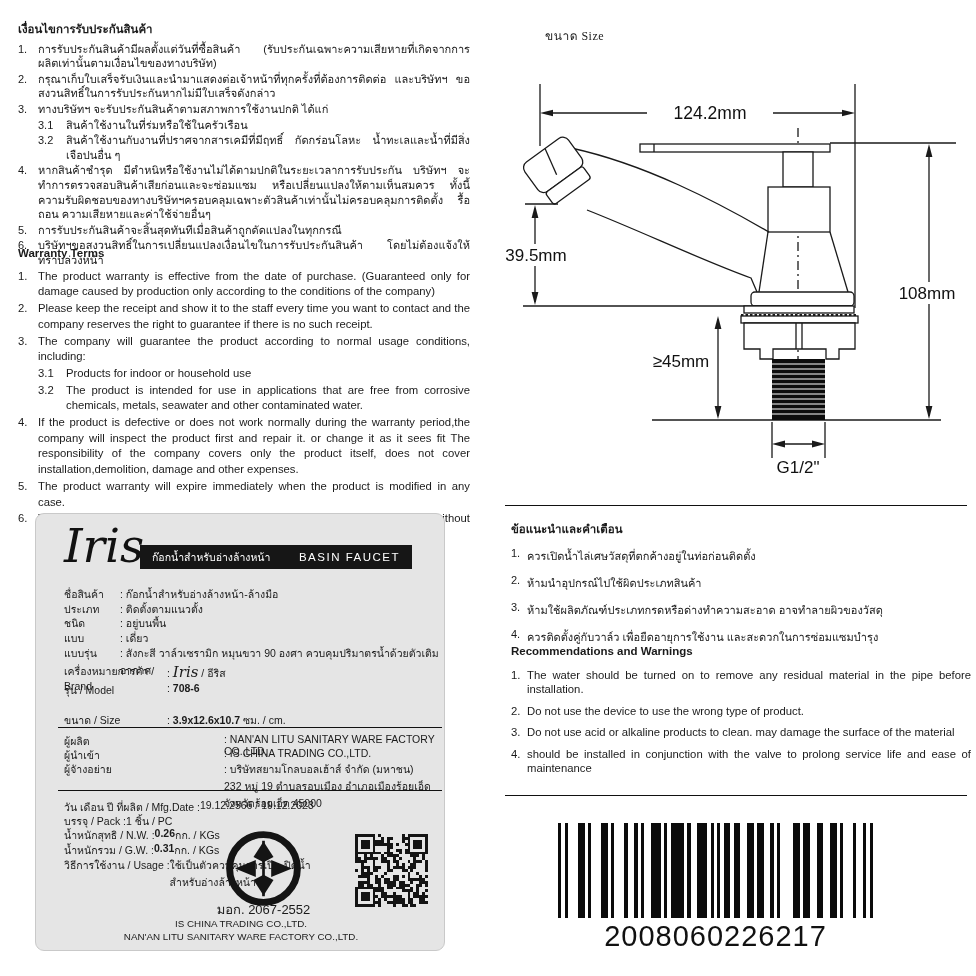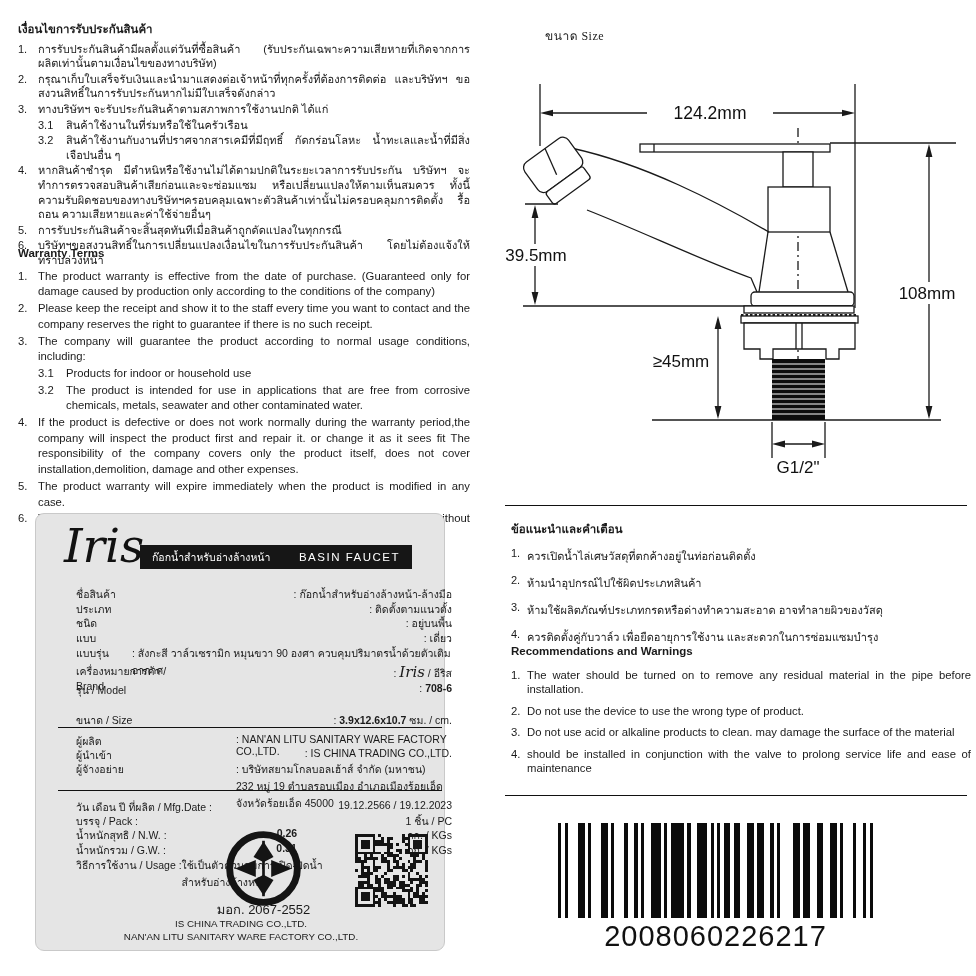--- a/index.html
+++ b/index.html
@@ -34,21 +34,21 @@
   .bars div { position:absolute; }
   .barcode-num { width:315px; text-align:center; font-size:29px; letter-spacing:1px; color:#111; margin-top:2px; }
 
   
   .card { left:18px; top:513px; width:410px; height:438px; border:1.5px solid #c9c9c9; border-radius:9px; background:#e5e5e5; font-size:10.5px;margin-left:17px; }
   .card .abs { position:absolute; }
   .logo { left:28px; top:4px; font-family:"DejaVu Serif","Liberation Serif",serif; font-style:italic; font-size:47px; color:#111; }
   .banner { left:104px; top:31px; width:272px; height:24px; background:#161616; color:#fff; display:flex; align-items:center; justify-content:space-between; padding:0 12px; }
   .banner .bth { font-size:10.5px; }
   .banner .ben { font-size:11.5px; letter-spacing:1.5px; }
-  .srow { position:absolute; display:flex; left:40px; width:376px;justify-content:space-between; }
+  .srow { position:absolute; display:flex; left:28px; width:376px; }
   .srow .lab { flex:none; }
   .g1 .lab { width:56px; }
   .g2 .lab { width:103px; }
   .g3 .lab { width:160px; }
   .bold { font-weight:bold; }
   .iris-inline { font-family:"DejaVu Serif","Liberation Serif",serif; font-style:italic; font-size:15px; }
   .card-rule { position:absolute; left:22px; width:384px; border-top:1.5px solid #111; }
   .tis-num { position:absolute; left:165px; top:385px; width:125px; text-align:center; font-size:13px; }
   .cfoot { position:absolute; left:0; width:410px; text-align:center; font-size:9.8px; }
   .qr { position:absolute; left:319px; top:320px; width:73px; height:73px; }

